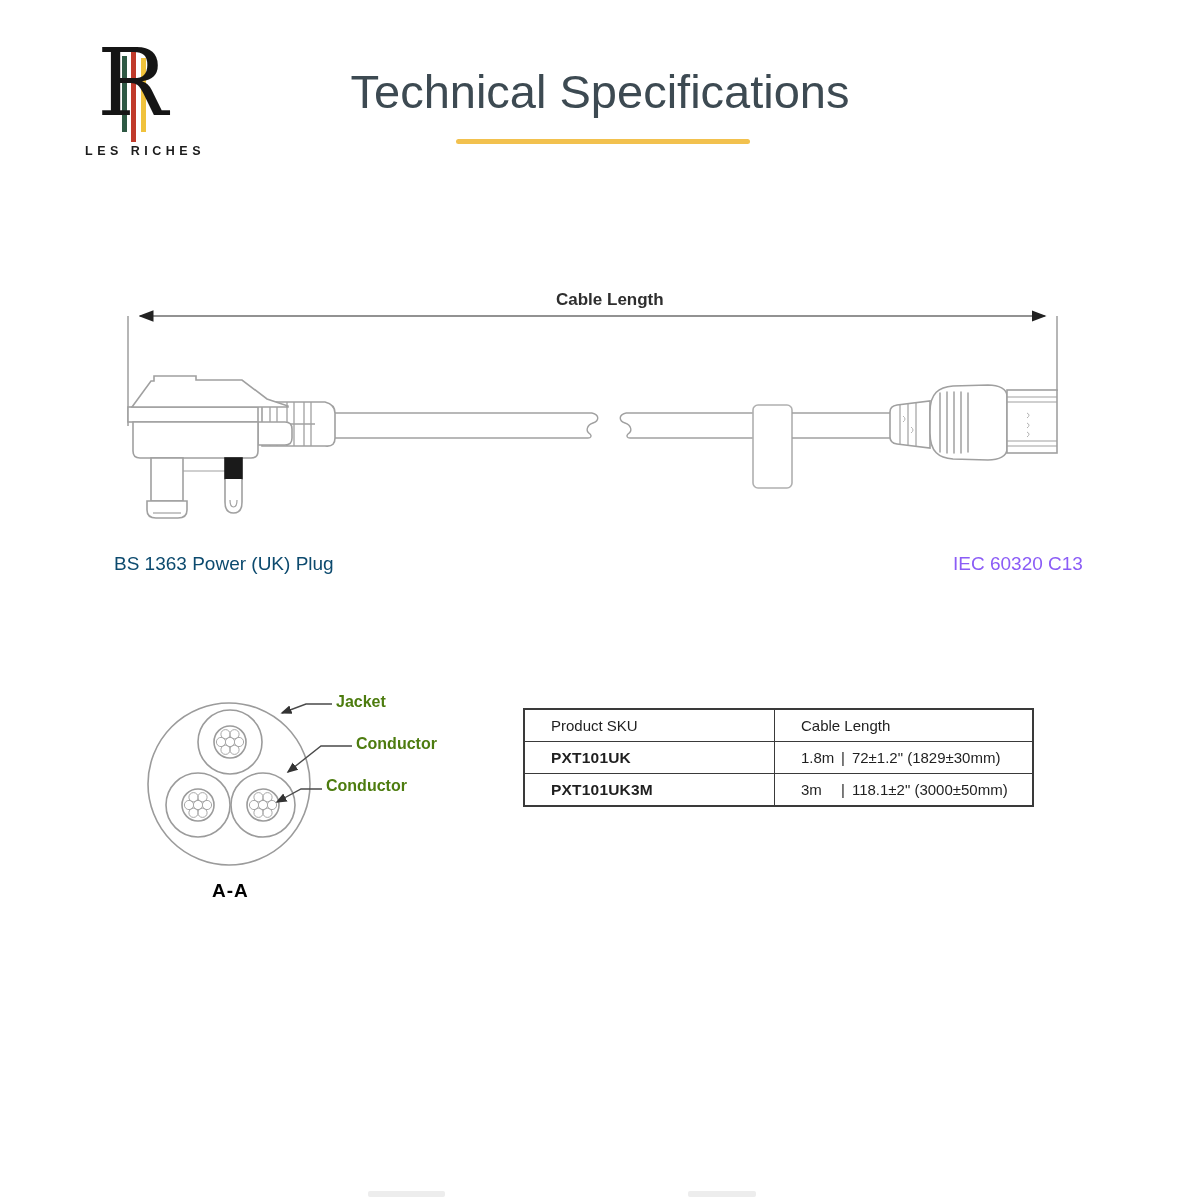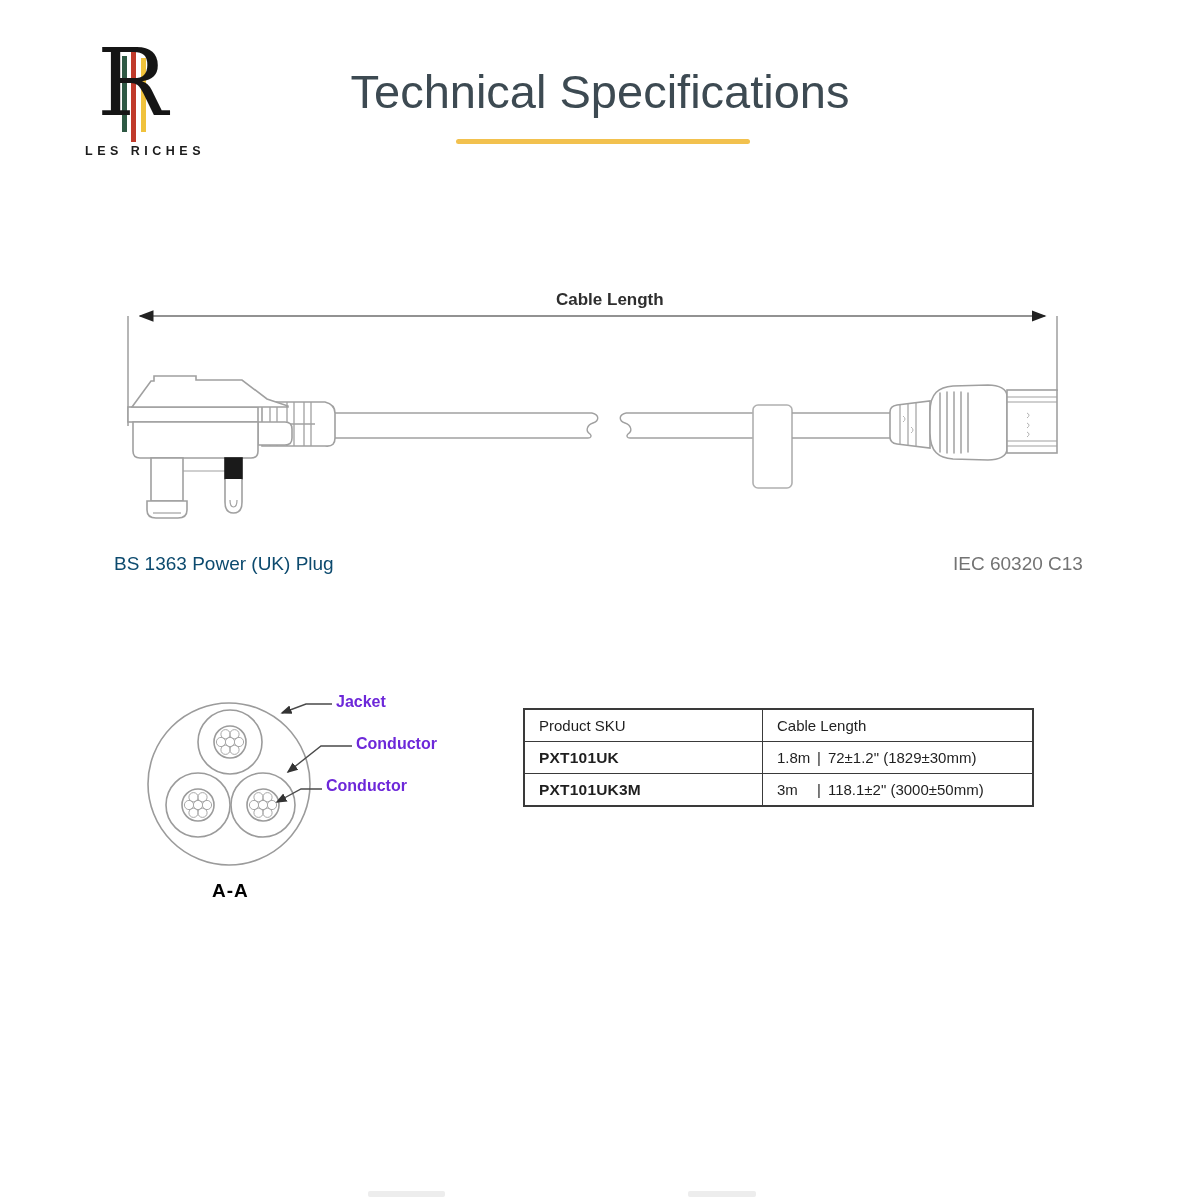--- a/index.html
+++ b/index.html
@@ -20,36 +20,36 @@
   
   .title{position:absolute;left:0;top:64px;width:100%;text-align:center;
          font-size:47px;font-weight:200;color:#3D4A52;letter-spacing:0px;}
   .title-underline{position:absolute;left:456px;top:139px;width:294px;height:5px;
                    background:#F2C14E;border-radius:3px;}
 
   
   .drawing-svg{position:absolute;left:100px;top:275px;width:1000px;height:290px;}
   .dim-label{position:absolute;left:556px;top:290px;font-size:17px;font-weight:700;color:#2e2e2e;}
   .plug-label{position:absolute;left:114px;top:553px;font-size:19px;color:#0c4a6e;}
-  .iec-label{position:absolute;left:953px;top:553px;font-size:19px;color:#737373;}
+  .iec-label{position:absolute;left:953px;top:553px;font-size:19px;color:#8b5cf6;}
 
   
   .section-svg{position:absolute;left:130px;top:680px;width:350px;height:235px;}
-  .xsec-label{position:absolute;font-size:16px;font-weight:600;color:#6d28d9;}
+  .xsec-label{position:absolute;font-size:16px;font-weight:600;color:#4d7c0f;}
   .lbl-jacket{left:336px;top:693px;}
   .lbl-insulation{left:356px;top:735px;}
   .lbl-conductor{left:326px;top:777px;}
   .lbl-aa{position:absolute;left:212px;top:880px;font-size:19px;font-weight:700;
           color:#000000;letter-spacing:1px;}
 
   
   .spec-table{position:absolute;left:523px;top:708px;width:511px;border-collapse:collapse;
               border:2px solid #3a3a3a;color:#1f1f1f;}
   .spec-table th,.spec-table td{border:1.5px solid #3a3a3a;text-align:left;
-              padding:0 0 0 14px;height:31px;white-space:nowrap;}
+              padding:0 0 0 26px;height:31px;white-space:nowrap;}
   .spec-table th{font-size:15px;font-weight:500;}
   .col-sku{width:223px;}
   .cell-sku{font-size:15.5px;font-weight:600;letter-spacing:0.2px;}
   .cell-len{font-size:15px;font-weight:500;}
   .cell-len .metric{display:inline-block;min-width:40px;}
   .cell-len .divider{display:inline-block;margin:0 7px 0 0;color:#2a2a2a;}
 
   
   .bottom-bar{position:absolute;top:1191px;height:6px;background:#ededed;border-radius:2px;}
   .bar-1{left:368px;width:77px;}

